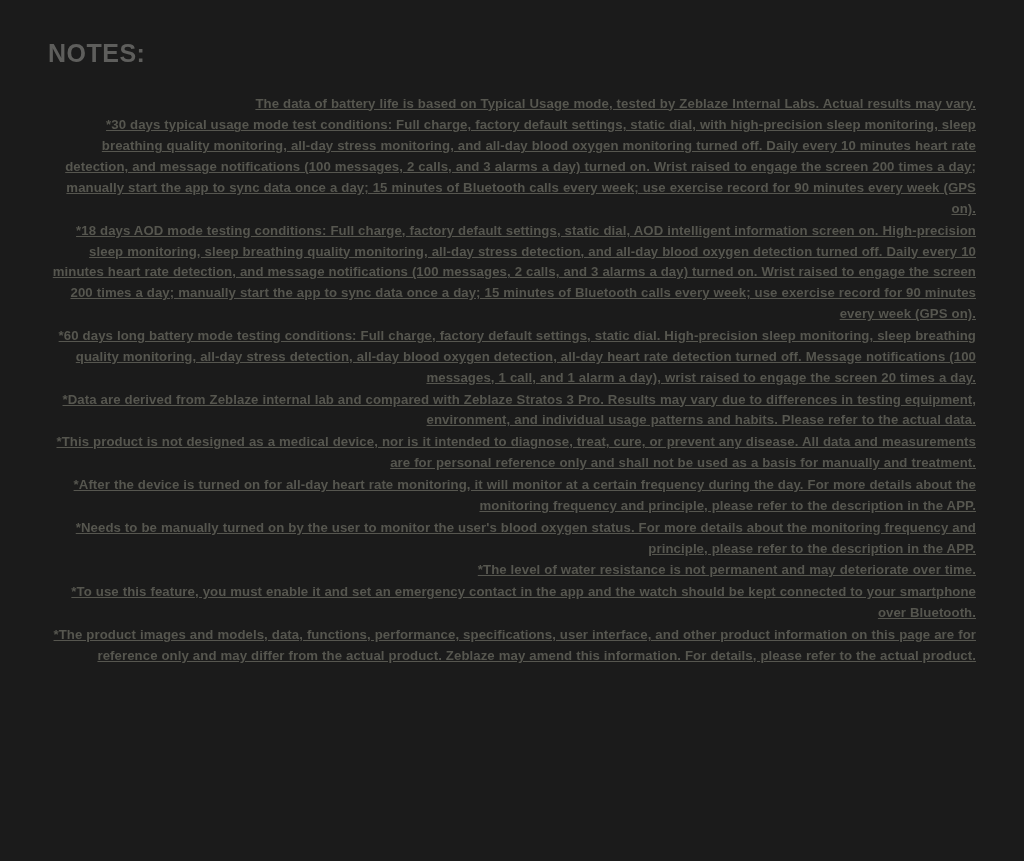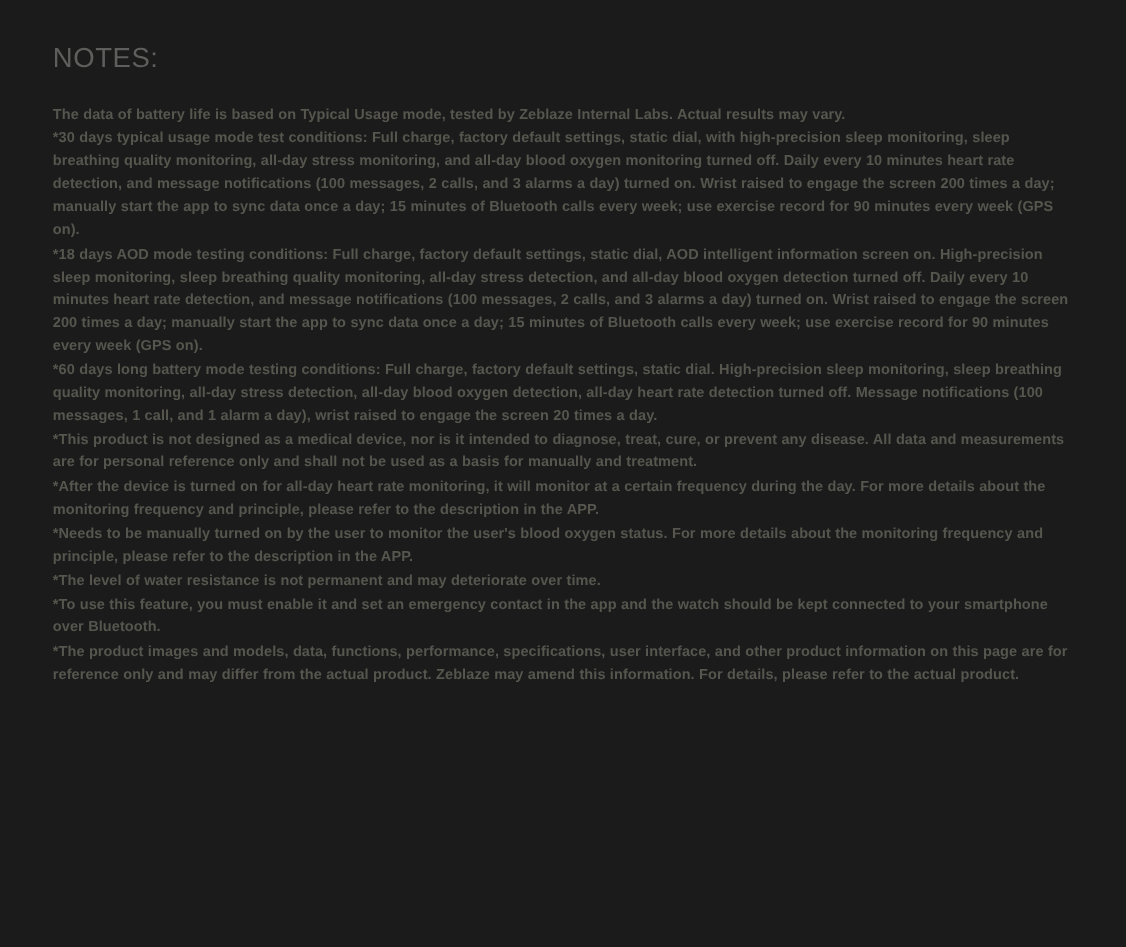--- a/index.html
+++ b/index.html
@@ -17,49 +17,51 @@
     position: relative;
     width: 1024px;
     height: 861px;
     background: #1b1b1b;
     box-sizing: border-box;
     padding: 32px 48px 0 48px;
   }
   .notes-title {
     color: #5e5e5c;
     font-size: 25px;
-    font-weight: normal;
+    font-weight: bold;
     letter-spacing: 0.5px;
     margin: 8px 0 26px 0;
     line-height: 1.1;
   }
   .notes-body {
     color: #56564f;
     font-size: 13.2px;
     font-weight: bold;
     line-height: 1.58;
     letter-spacing: 0.08px;
     max-width: 932px;
   }
   .note-line {
     margin: 0 0 1px 0;
-    text-align: left;
+    text-align: right;
     word-spacing: 0.2px;
+    text-decoration: underline;
   }
 </style>
 </head>
 <body>
 
 <div class="page">
   <h1 class="notes-title">NOTES:</h1>
   <div class="notes-body">
     <p class="note-line">The data of battery life is based on Typical Usage mode, tested by Zeblaze Internal Labs. Actual results may vary.</p>
     <p class="note-line">*30 days typical usage mode test conditions: Full charge, factory default settings, static dial, with high-precision sleep monitoring, sleep breathing quality monitoring, all-day stress monitoring, and all-day blood oxygen monitoring turned off. Daily every 10 minutes heart rate detection, and message notifications (100 messages, 2 calls, and 3 alarms a day) turned on. Wrist raised to engage the screen 200 times a day; manually start the app to sync data once a day; 15 minutes of Bluetooth calls every week; use exercise record for 90 minutes every week (GPS on).</p>
     <p class="note-line">*18 days AOD mode testing conditions: Full charge, factory default settings, static dial, AOD intelligent information screen on. High-precision sleep monitoring, sleep breathing quality monitoring, all-day stress detection, and all-day blood oxygen detection turned off. Daily every 10 minutes heart rate detection, and message notifications (100 messages, 2 calls, and 3 alarms a day) turned on. Wrist raised to engage the screen 200 times a day; manually start the app to sync data once a day; 15 minutes of Bluetooth calls every week; use exercise record for 90 minutes every week (GPS on).</p>
     <p class="note-line">*60 days long battery mode testing conditions: Full charge, factory default settings, static dial. High-precision sleep monitoring, sleep breathing quality monitoring, all-day stress detection, all-day blood oxygen detection, all-day heart rate detection turned off. Message notifications (100 messages, 1 call, and 1 alarm a day), wrist raised to engage the screen 20 times a day.</p>
+    <p class="note-line">*Data are derived from Zeblaze internal lab and compared with Zeblaze Stratos 3 Pro. Results may vary due to differences in testing equipment, environment, and individual usage patterns and habits. Please refer to the actual data.</p>
     <p class="note-line">*This product is not designed as a medical device, nor is it intended to diagnose, treat, cure, or prevent any disease. All data and measurements are for personal reference only and shall not be used as a basis for manually and treatment.</p>
     <p class="note-line">*After the device is turned on for all-day heart rate monitoring, it will monitor at a certain frequency during the day. For more details about the monitoring frequency and principle, please refer to the description in the APP.</p>
     <p class="note-line">*Needs to be manually turned on by the user to monitor the user's blood oxygen status. For more details about the monitoring frequency and principle, please refer to the description in the APP.</p>
     <p class="note-line">*The level of water resistance is not permanent and may deteriorate over time.</p>
     <p class="note-line">*To use this feature, you must enable it and set an emergency contact in the app and the watch should be kept connected to your smartphone over Bluetooth.</p>
     <p class="note-line">*The product images and models, data, functions, performance, specifications, user interface, and other product information on this page are for reference only and may differ from the actual product. Zeblaze may amend this information. For details, please refer to the actual product.</p>
   </div>
 </div>
 
 </body></html>

